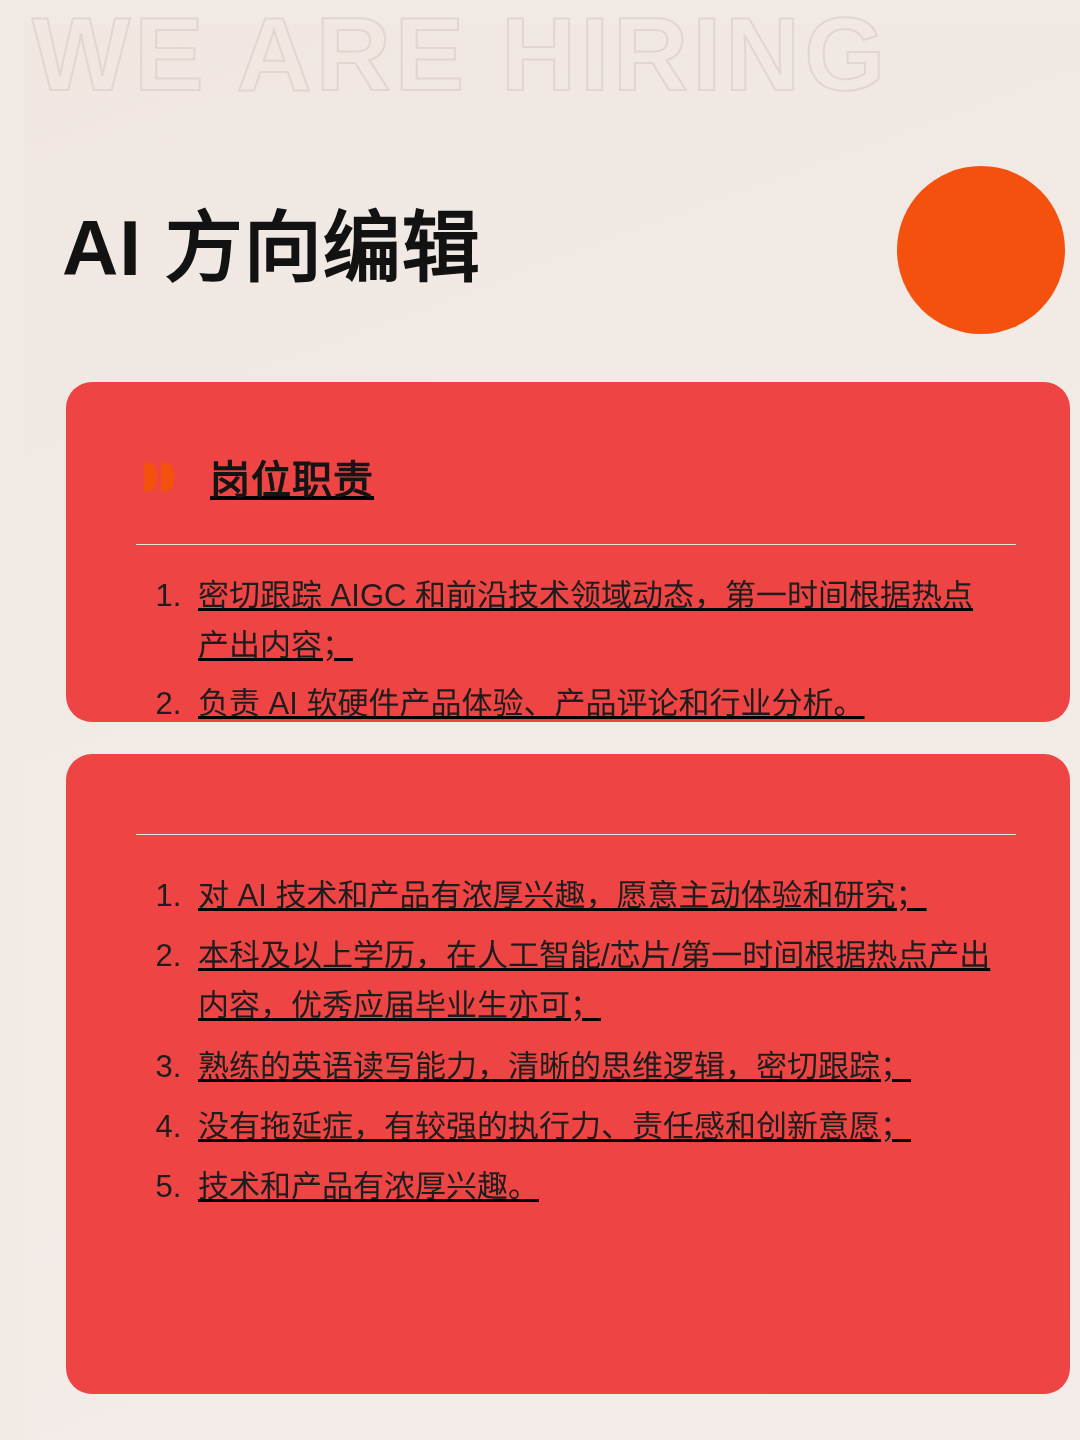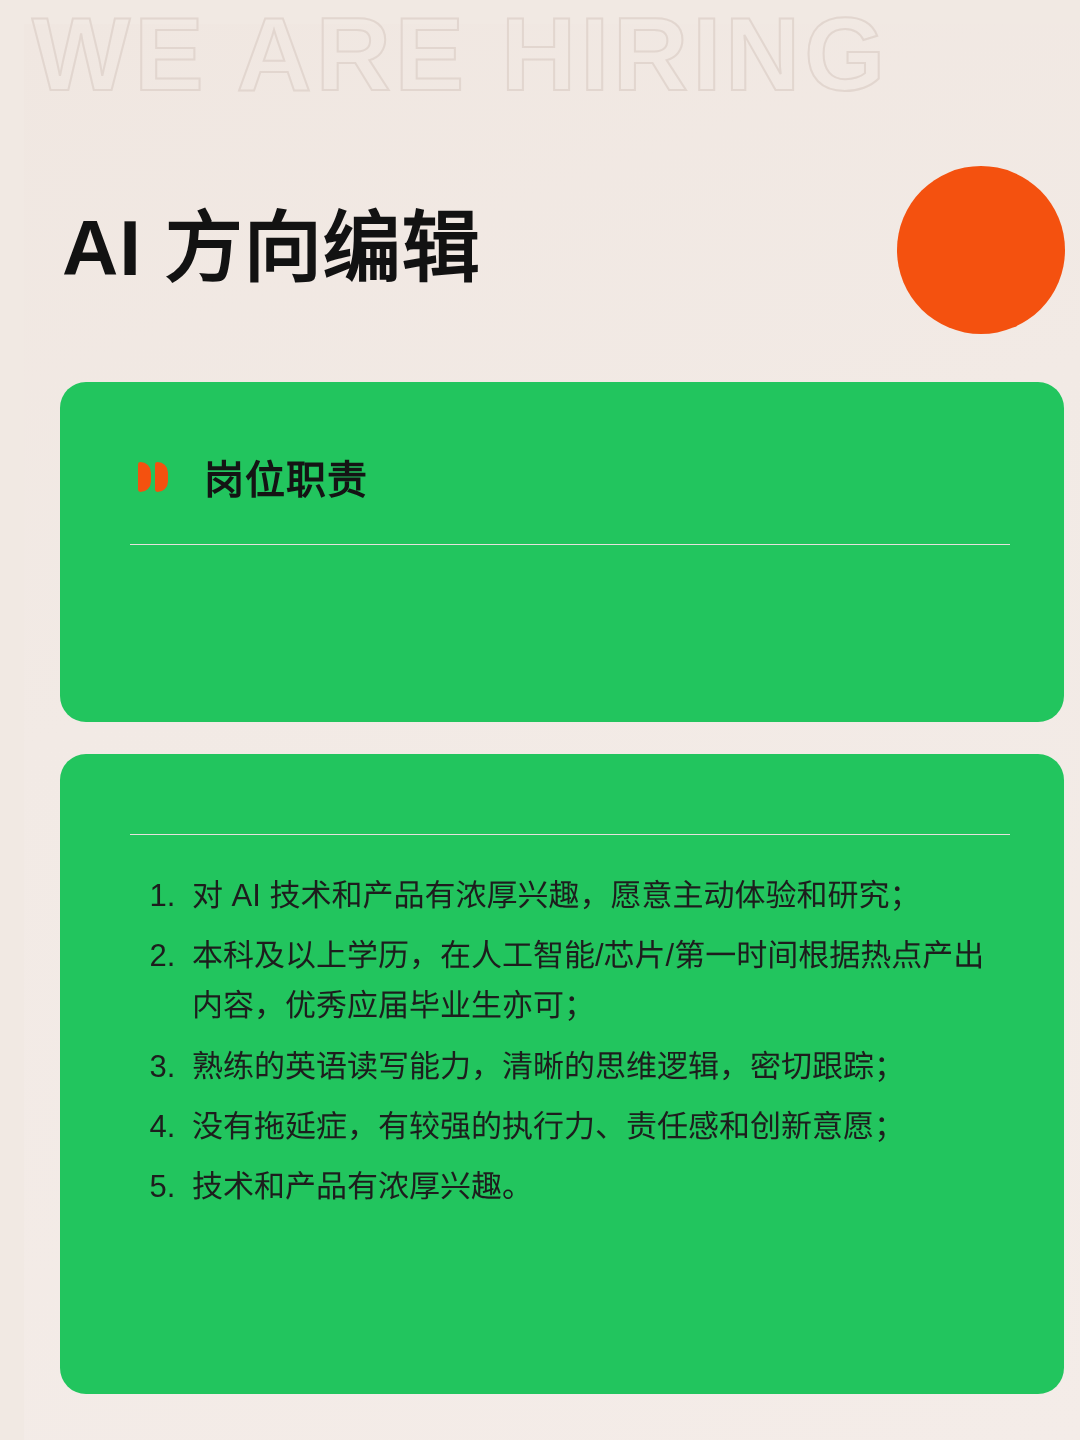--- a/index.html
+++ b/index.html
@@ -58,24 +58,25 @@
     font-size: 78px;
     font-weight: 700;
     color: #121212;
     letter-spacing: 1px;
     line-height: 1.15;
   }
 
   
   .card {
     position: absolute;
-    left: 36px;
+    left: 42px;
     width: 1004px;
-    background: #22c55e;
+    background: #ef4444;
     border-radius: 26px;
+    text-decoration: underline;
   }
 
   .card-responsibilities { top: 358px; height: 340px; }
   .card-requirements     { top: 730px; height: 640px; }
 
   .card-inner {
     padding: 42px 54px 0 54px;
   }
 
   .section-head {
@@ -155,20 +156,24 @@
 
 <h1 class="job-title">AI 方向编辑</h1>
 
 <section class="card card-responsibilities">
   <div class="card-inner">
     <div class="section-head">
       <span class="marker-icon"></span>
       <span class="section-title">岗位职责</span>
     </div>
     <div class="divider"></div>
+    <ol class="item-list">
+      <li>密切跟踪 AIGC 和前沿技术领域动态，第一时间根据热点产出内容；</li>
+      <li>负责 AI 软硬件产品体验、产品评论和行业分析。</li>
+    </ol>
   </div>
 </section>
 
 <section class="card card-requirements">
   <div class="card-inner">
     <div class="divider"></div>
     <ol class="item-list">
       <li>对 AI 技术和产品有浓厚兴趣，愿意主动体验和研究；</li>
       <li>本科及以上学历，在人工智能/芯片/第一时间根据热点产出内容，优秀应届毕业生亦可；</li>
       <li>熟练的英语读写能力，清晰的思维逻辑，密切跟踪；</li>

